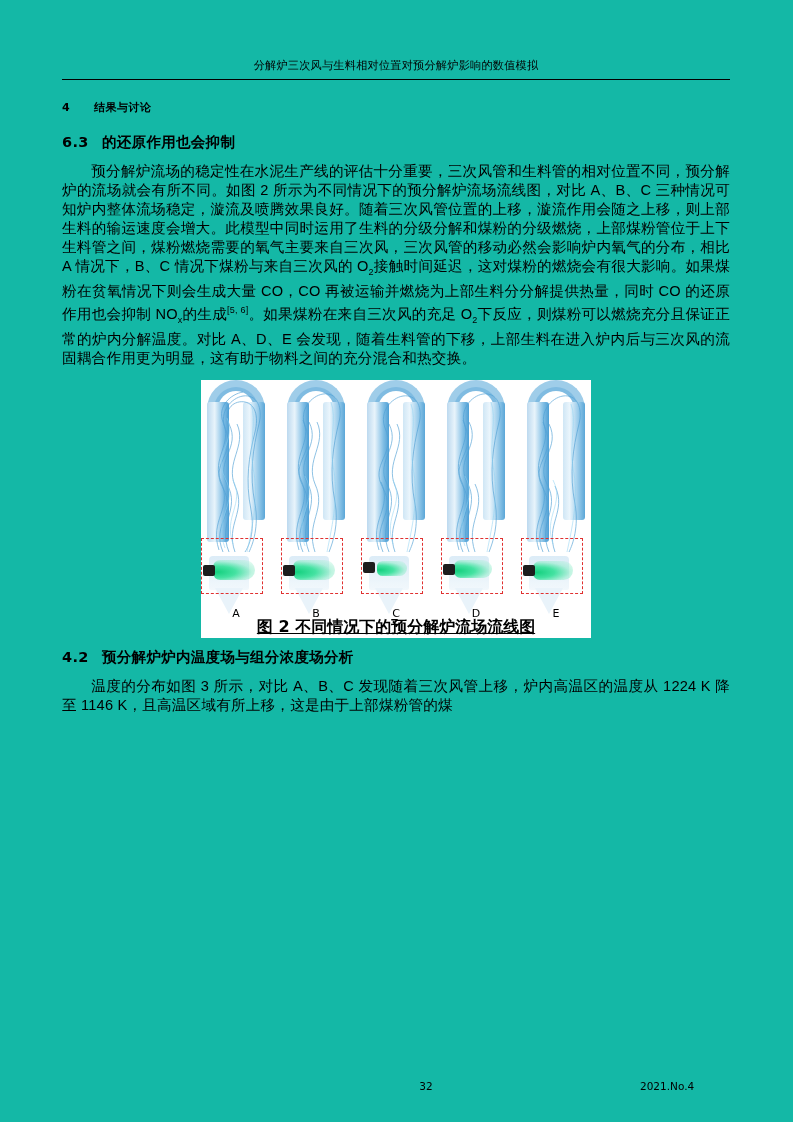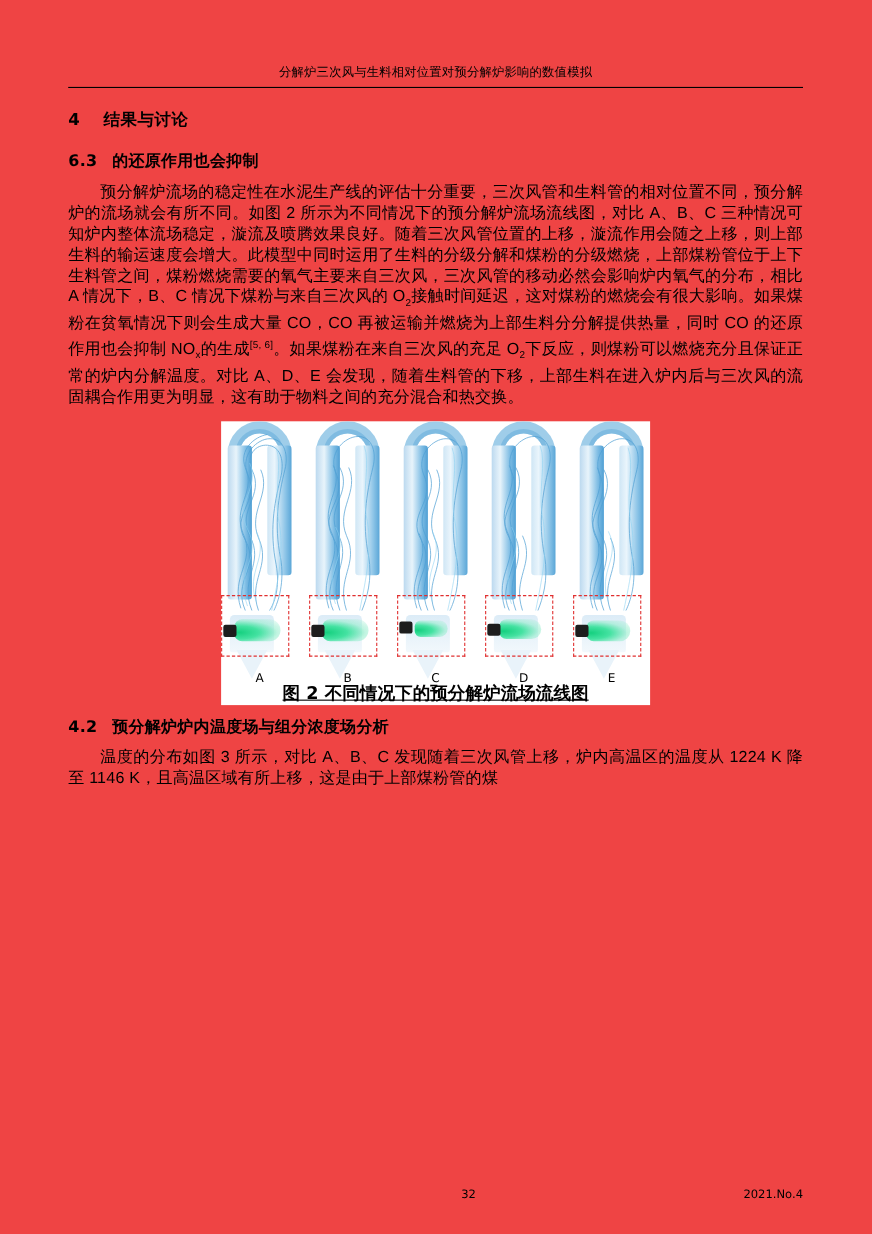--- a/index.html
+++ b/index.html
@@ -5,21 +5,21 @@
   html, body {
     margin: 0;
     padding: 0;
     background: #d8d8d8;
   }
   .page {
     position: relative;
     width: 793px;
     height: 1122px;
     margin: 0 auto;
-    background: #ef4444;
+    background: #14b8a6;
     box-sizing: border-box;
     font-family: "Liberation Serif", serif;
     overflow: hidden;
   }
   .content {
     position: absolute;
     left: 62px;
     top: 0;
     width: 668px;
   }
@@ -31,21 +31,21 @@
     color: #000;
     letter-spacing: 0.2px;
   }
   .head-rule {
     margin-top: 6px;
     border-bottom: 1px solid #000;
     width: 668px;
   }
   h1.section {
     font-family: "DejaVu Sans", sans-serif;
-    font-size: 15px;
+    font-size: 11px;
     font-weight: bold;
     margin: 20px 0 0 0;
     letter-spacing: 0.5px;
   }
   h1.section .num {
     display: inline-block;
     width: 32px;
   }
   h2.subsection {
     font-family: "DejaVu Sans", sans-serif;
@@ -228,21 +228,21 @@
     display: flex;
     align-items: flex-end;
   }
   .footer .pg {
     flex: 1;
     text-align: center;
     padding-left: 150px;
   }
   .footer .iss {
     width: 90px;
-    text-align: right;
+    text-align: left;
     margin-top: 20px;
   }
 </style>
 </head>
 <body>
 
 <div class="page">
 
   <div class="content">
 

